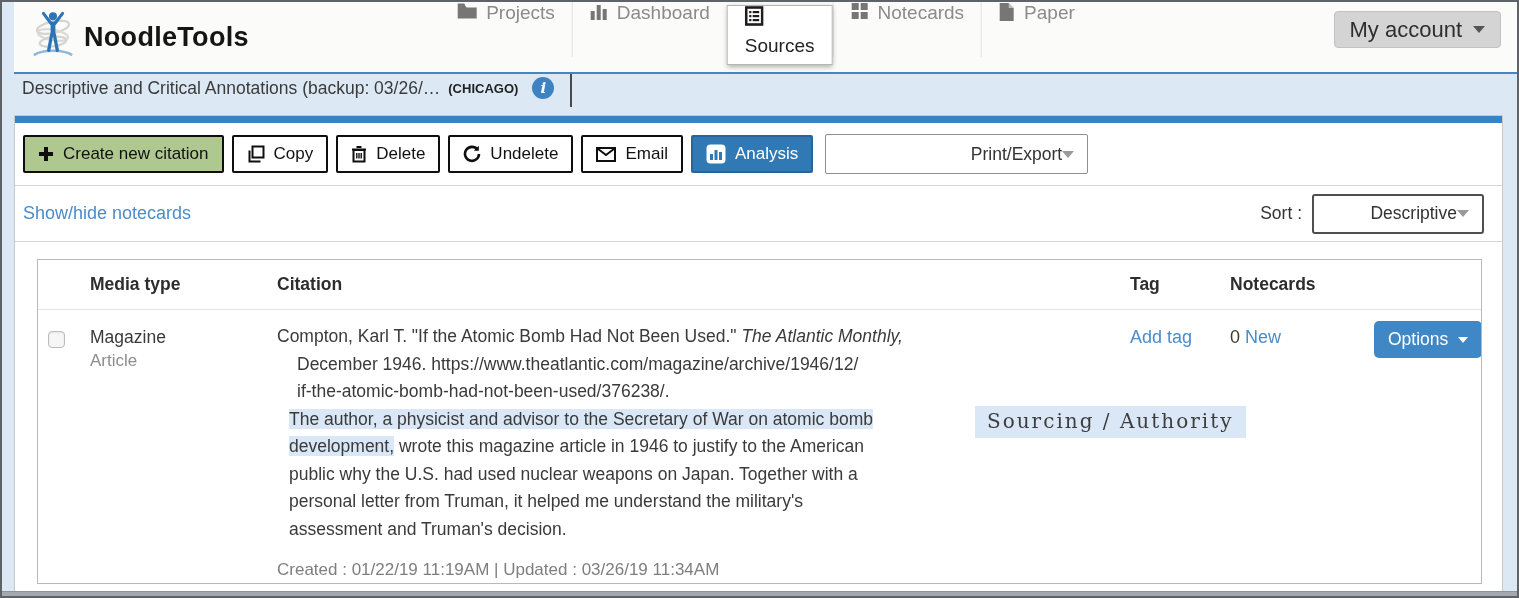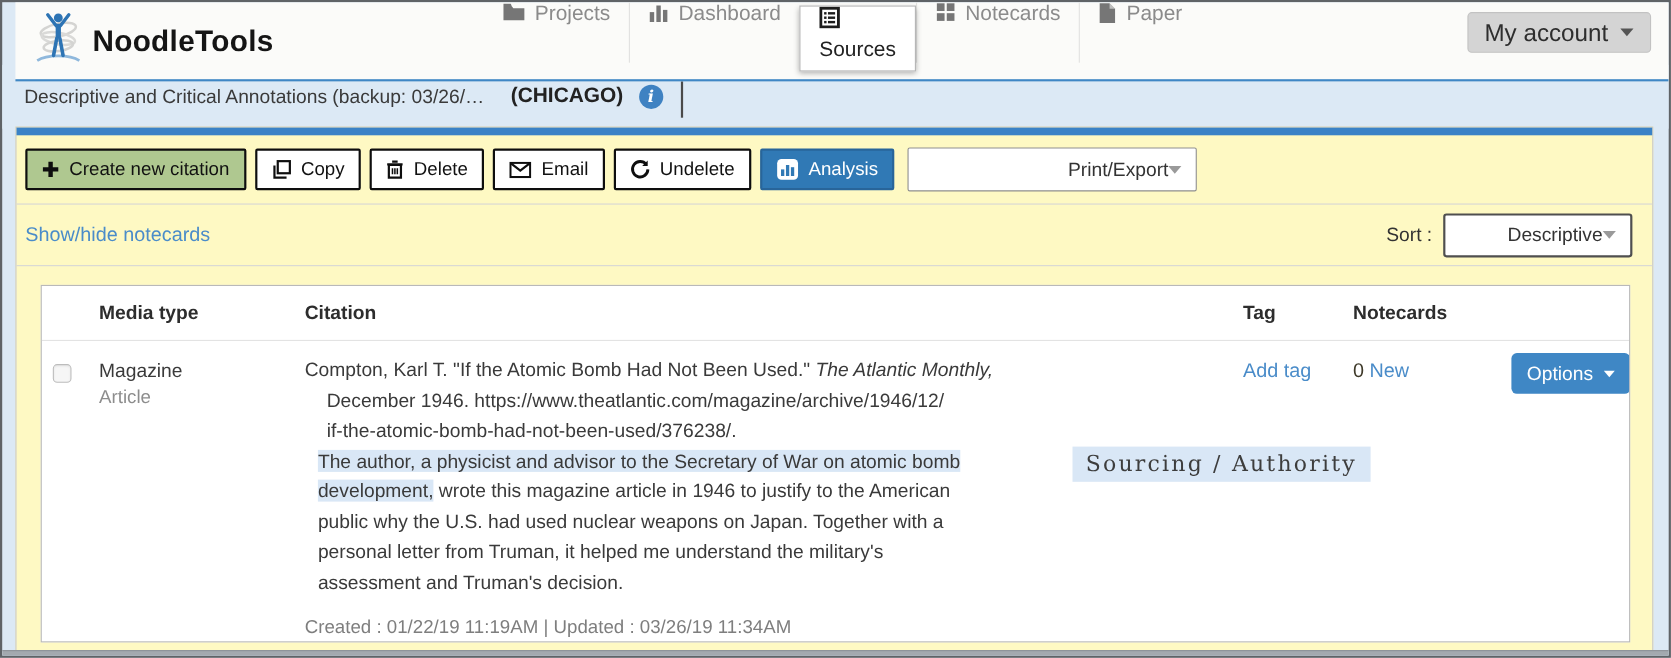--- a/index.html
+++ b/index.html
@@ -30,30 +30,30 @@
 
   .caret { width:0; height:0; border-left:6px solid transparent; border-right:6px solid transparent;
            border-top:7px solid #555; display:inline-block; }
   .caret.small { border-left-width:5px; border-right-width:5px; border-top-width:6px; }
   .caret.white { border-top-color:#fff; }
 
   
   .project-bar { position:absolute; top:57px; left:0; right:0; height:58px; display:flex;
                  align-items:center; padding-left:20px; background:#dce9f5; }
   .project-title { font-size:17.5px; color:#3a3a3a; }
-  .project-style { font-size:19px; font-weight:bold; color:#222; margin-left:24px; }
+  .project-style { font-size:13px; font-weight:bold; color:#222; margin-left:8px; }
   .info-icon { width:22px; height:22px; border-radius:50%; background:#3f82c2; color:#fff;
                font-family:"DejaVu Serif", serif; font-style:italic; font-weight:bold;
                font-size:15px; display:flex; align-items:center; justify-content:center;
                margin-left:14px; cursor:pointer; }
   .title-divider { width:2px; height:38px; background:#4a4a4a; margin-left:16px; }
 
   
   .panel { position:absolute; left:12px; top:113px; width:1489px; height:477px;
-           background:#fef9c3; border:1px solid #c9c9c9; }
+           background:#ffffff; border:1px solid #c9c9c9; }
   .panel-topbar { height:7px; background:#3a82c6; }
 
   .toolbar { display:flex; align-items:center; gap:8px; padding:11px 8px 11px 8px; }
   .btn { display:inline-flex; align-items:center; gap:9px; height:38px; padding:0 13px;
          background:#fff; border:2px solid #0e0e0e; border-radius:2px; font-size:17px;
          color:#111; cursor:pointer; white-space:nowrap; }
   .btn .ic { display:flex; }
   .btn-create { background:#afc890; }
   .btn-analysis { background:#3079b5; border-color:#28659a; color:#fff; }
   .select { display:flex; align-items:center; justify-content:flex-end; height:40px;
@@ -230,35 +230,35 @@
               <path d="M2.5,5 h11 v11.5 h-11 z" fill="none" stroke="#0e0e0e" stroke-width="2"></path>
               <path d="M1,4.5 h14" stroke="#0e0e0e" stroke-width="2"></path>
               <path d="M5.5,2 h5" stroke="#0e0e0e" stroke-width="2"></path>
               <path d="M5.8,8 v5.5 M8,8 v5.5 M10.2,8 v5.5" stroke="#0e0e0e" stroke-width="1.4"></path>
             </svg>
         </span>
         <span>Delete</span>
       </button>
       <button class="btn">
         <span class="ic">
+          <svg width="18" height="18" viewBox="0 0 18 18">
+              <path d="M14.5,4.5 A7,7 0 1 0 16,9" fill="none" stroke="#0e0e0e" stroke-width="2.6"></path>
+              <path d="M15.8,0.8 v5 h-5 z" fill="#0e0e0e"></path>
+            </svg>
+        </span>
+        <span>Undelete</span>
+      </button>
+      <button class="btn">
+        <span class="ic">
           <svg width="20" height="15" viewBox="0 0 20 15">
               <rect x="1" y="1" width="18" height="13" fill="none" stroke="#0e0e0e" stroke-width="2"></rect>
               <path d="M1.5,1.5 L10,8 L18.5,1.5" fill="none" stroke="#0e0e0e" stroke-width="2"></path>
             </svg>
         </span>
         <span>Email</span>
-      </button>
-      <button class="btn">
-        <span class="ic">
-          <svg width="18" height="18" viewBox="0 0 18 18">
-              <path d="M14.5,4.5 A7,7 0 1 0 16,9" fill="none" stroke="#0e0e0e" stroke-width="2.6"></path>
-              <path d="M15.8,0.8 v5 h-5 z" fill="#0e0e0e"></path>
-            </svg>
-        </span>
-        <span>Undelete</span>
       </button>
       <button class="btn btn-analysis">
         <span class="ic">
           <svg width="20" height="20" viewBox="0 0 20 20">
               <rect x="0.5" y="0.5" width="19" height="19" rx="4" fill="#fff"></rect>
               <rect x="4" y="10" width="3" height="6" fill="#3079b5"></rect>
               <rect x="8.5" y="6" width="3" height="10" fill="#3079b5"></rect>
               <rect x="13" y="8" width="3" height="8" fill="#3079b5"></rect>
             </svg>
         </span>

